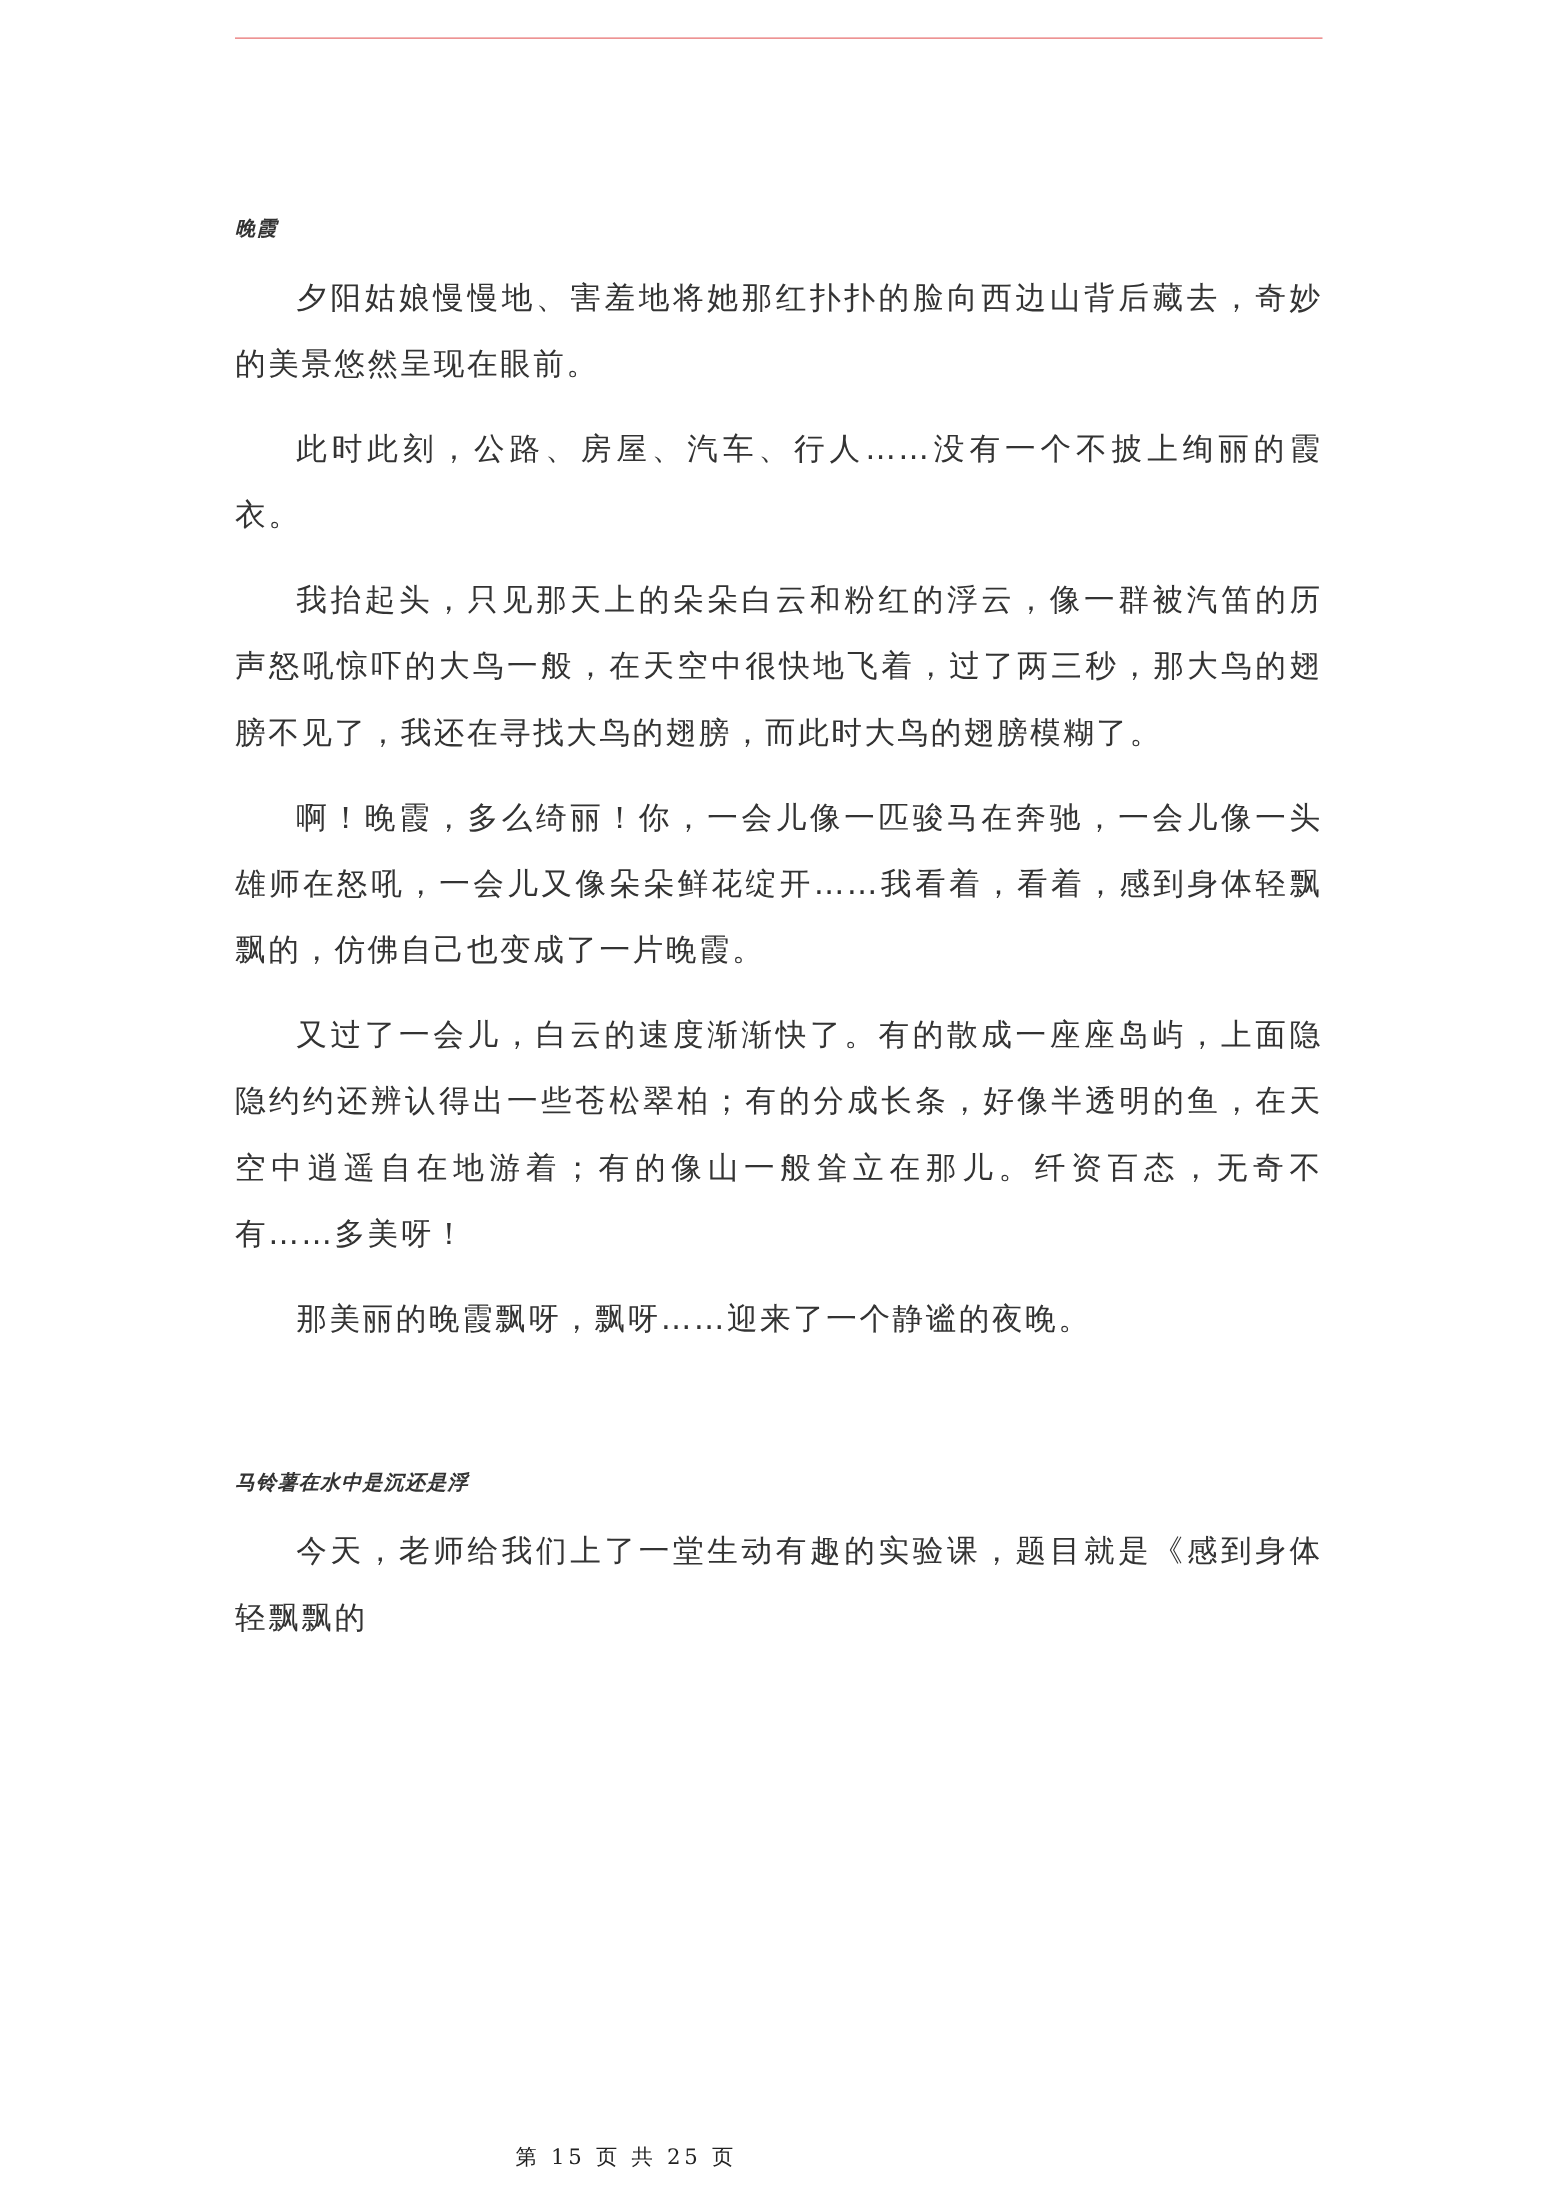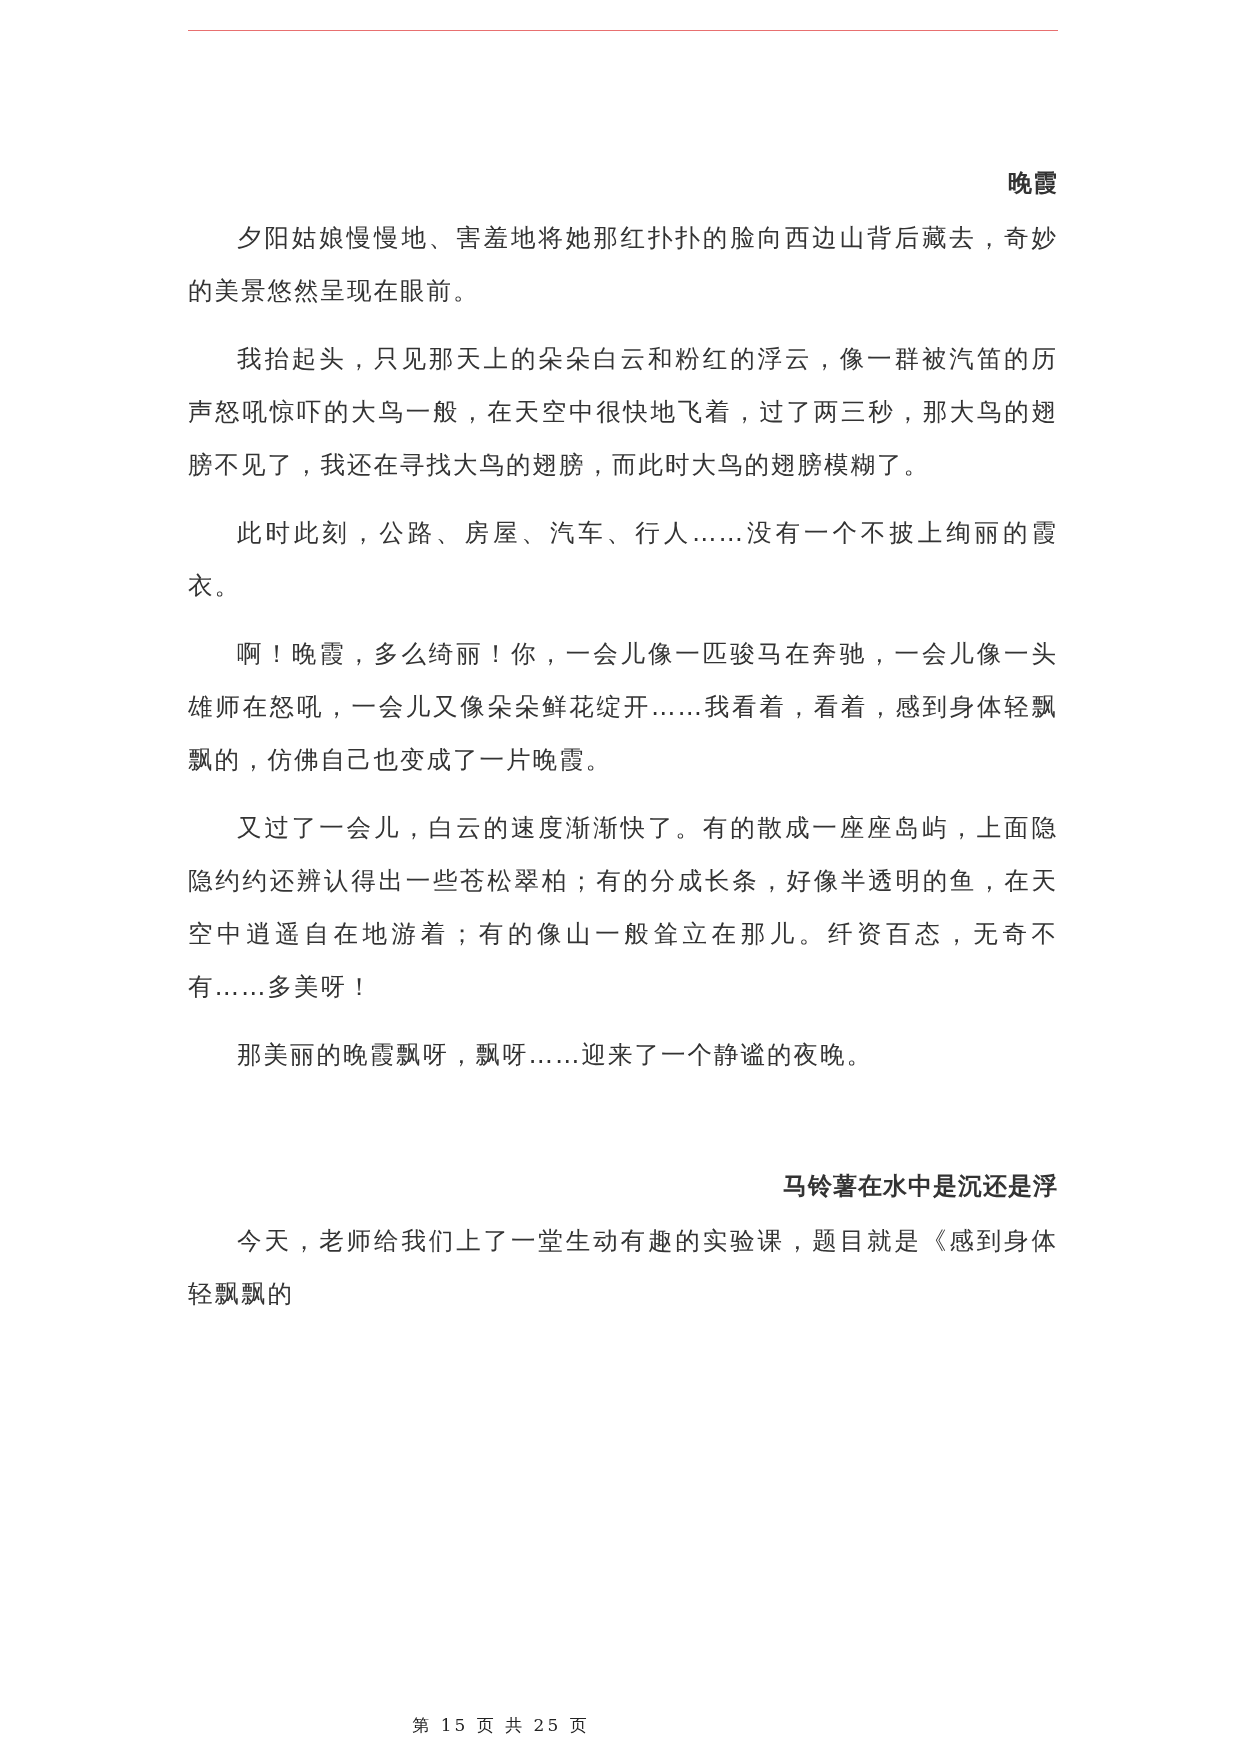--- a/index.html
+++ b/index.html
@@ -9,23 +9,24 @@
       color: #333333;
     }
     .header-rule {
       position: absolute; left: 188px; top: 30px; width: 870px; height: 0;
       border-top: 1px solid #e87070;
     }
     .content {
       position: absolute; left: 188px; top: 165px; width: 870px;
     }
     .title {
-      text-align: right; font-weight: bold; font-size: 24px;
+      text-align: left; font-weight: bold; font-size: 16px;
       line-height: 36px; margin: 0 0 10px 0; color: #333333;
       letter-spacing: 1px;
+      font-style: italic;
     }
     .para {
       font-size: 24.5px; line-height: 53px; margin: 0 0 15px 0;
       text-indent: 2em; letter-spacing: 2px; text-align: justify;
       word-break: break-all;
     }
     .section-gap { height: 72px; }
     .footer-page {
       position: absolute; top: 1714px; left: 0; width: 1002px; text-align: center;
       font-family: "DejaVu Serif", "Liberation Serif", serif;
@@ -38,22 +39,22 @@
     }
   </style>
 </head>
 <body>
 
 <div class="header-rule"></div>
 
 <div class="content">
   <h2 class="title">晚霞</h2>
   <p class="para">夕阳姑娘慢慢地、害羞地将她那红扑扑的脸向西边山背后藏去，奇妙的美景悠然呈现在眼前。</p>
+  <p class="para">此时此刻，公路、房屋、汽车、行人……没有一个不披上绚丽的霞衣。</p>
   <p class="para">我抬起头，只见那天上的朵朵白云和粉红的浮云，像一群被汽笛的历声怒吼惊吓的大鸟一般，在天空中很快地飞着，过了两三秒，那大鸟的翅膀不见了，我还在寻找大鸟的翅膀，而此时大鸟的翅膀模糊了。</p>
-  <p class="para">此时此刻，公路、房屋、汽车、行人……没有一个不披上绚丽的霞衣。</p>
   <p class="para">啊！晚霞，多么绮丽！你，一会儿像一匹骏马在奔驰，一会儿像一头雄师在怒吼，一会儿又像朵朵鲜花绽开……我看着，看着，感到身体轻飘飘的，仿佛自己也变成了一片晚霞。</p>
   <p class="para">又过了一会儿，白云的速度渐渐快了。有的散成一座座岛屿，上面隐隐约约还辨认得出一些苍松翠柏；有的分成长条，好像半透明的鱼，在天空中逍遥自在地游着；有的像山一般耸立在那儿。纤资百态，无奇不有……多美呀！</p>
   <p class="para">那美丽的晚霞飘呀，飘呀……迎来了一个静谧的夜晚。</p>
 
   <div class="section-gap"></div>
 
   <h2 class="title">马铃薯在水中是沉还是浮</h2>
   <p class="para">今天，老师给我们上了一堂生动有趣的实验课，题目就是《感到身体轻飘飘的</p>
 </div>
 

